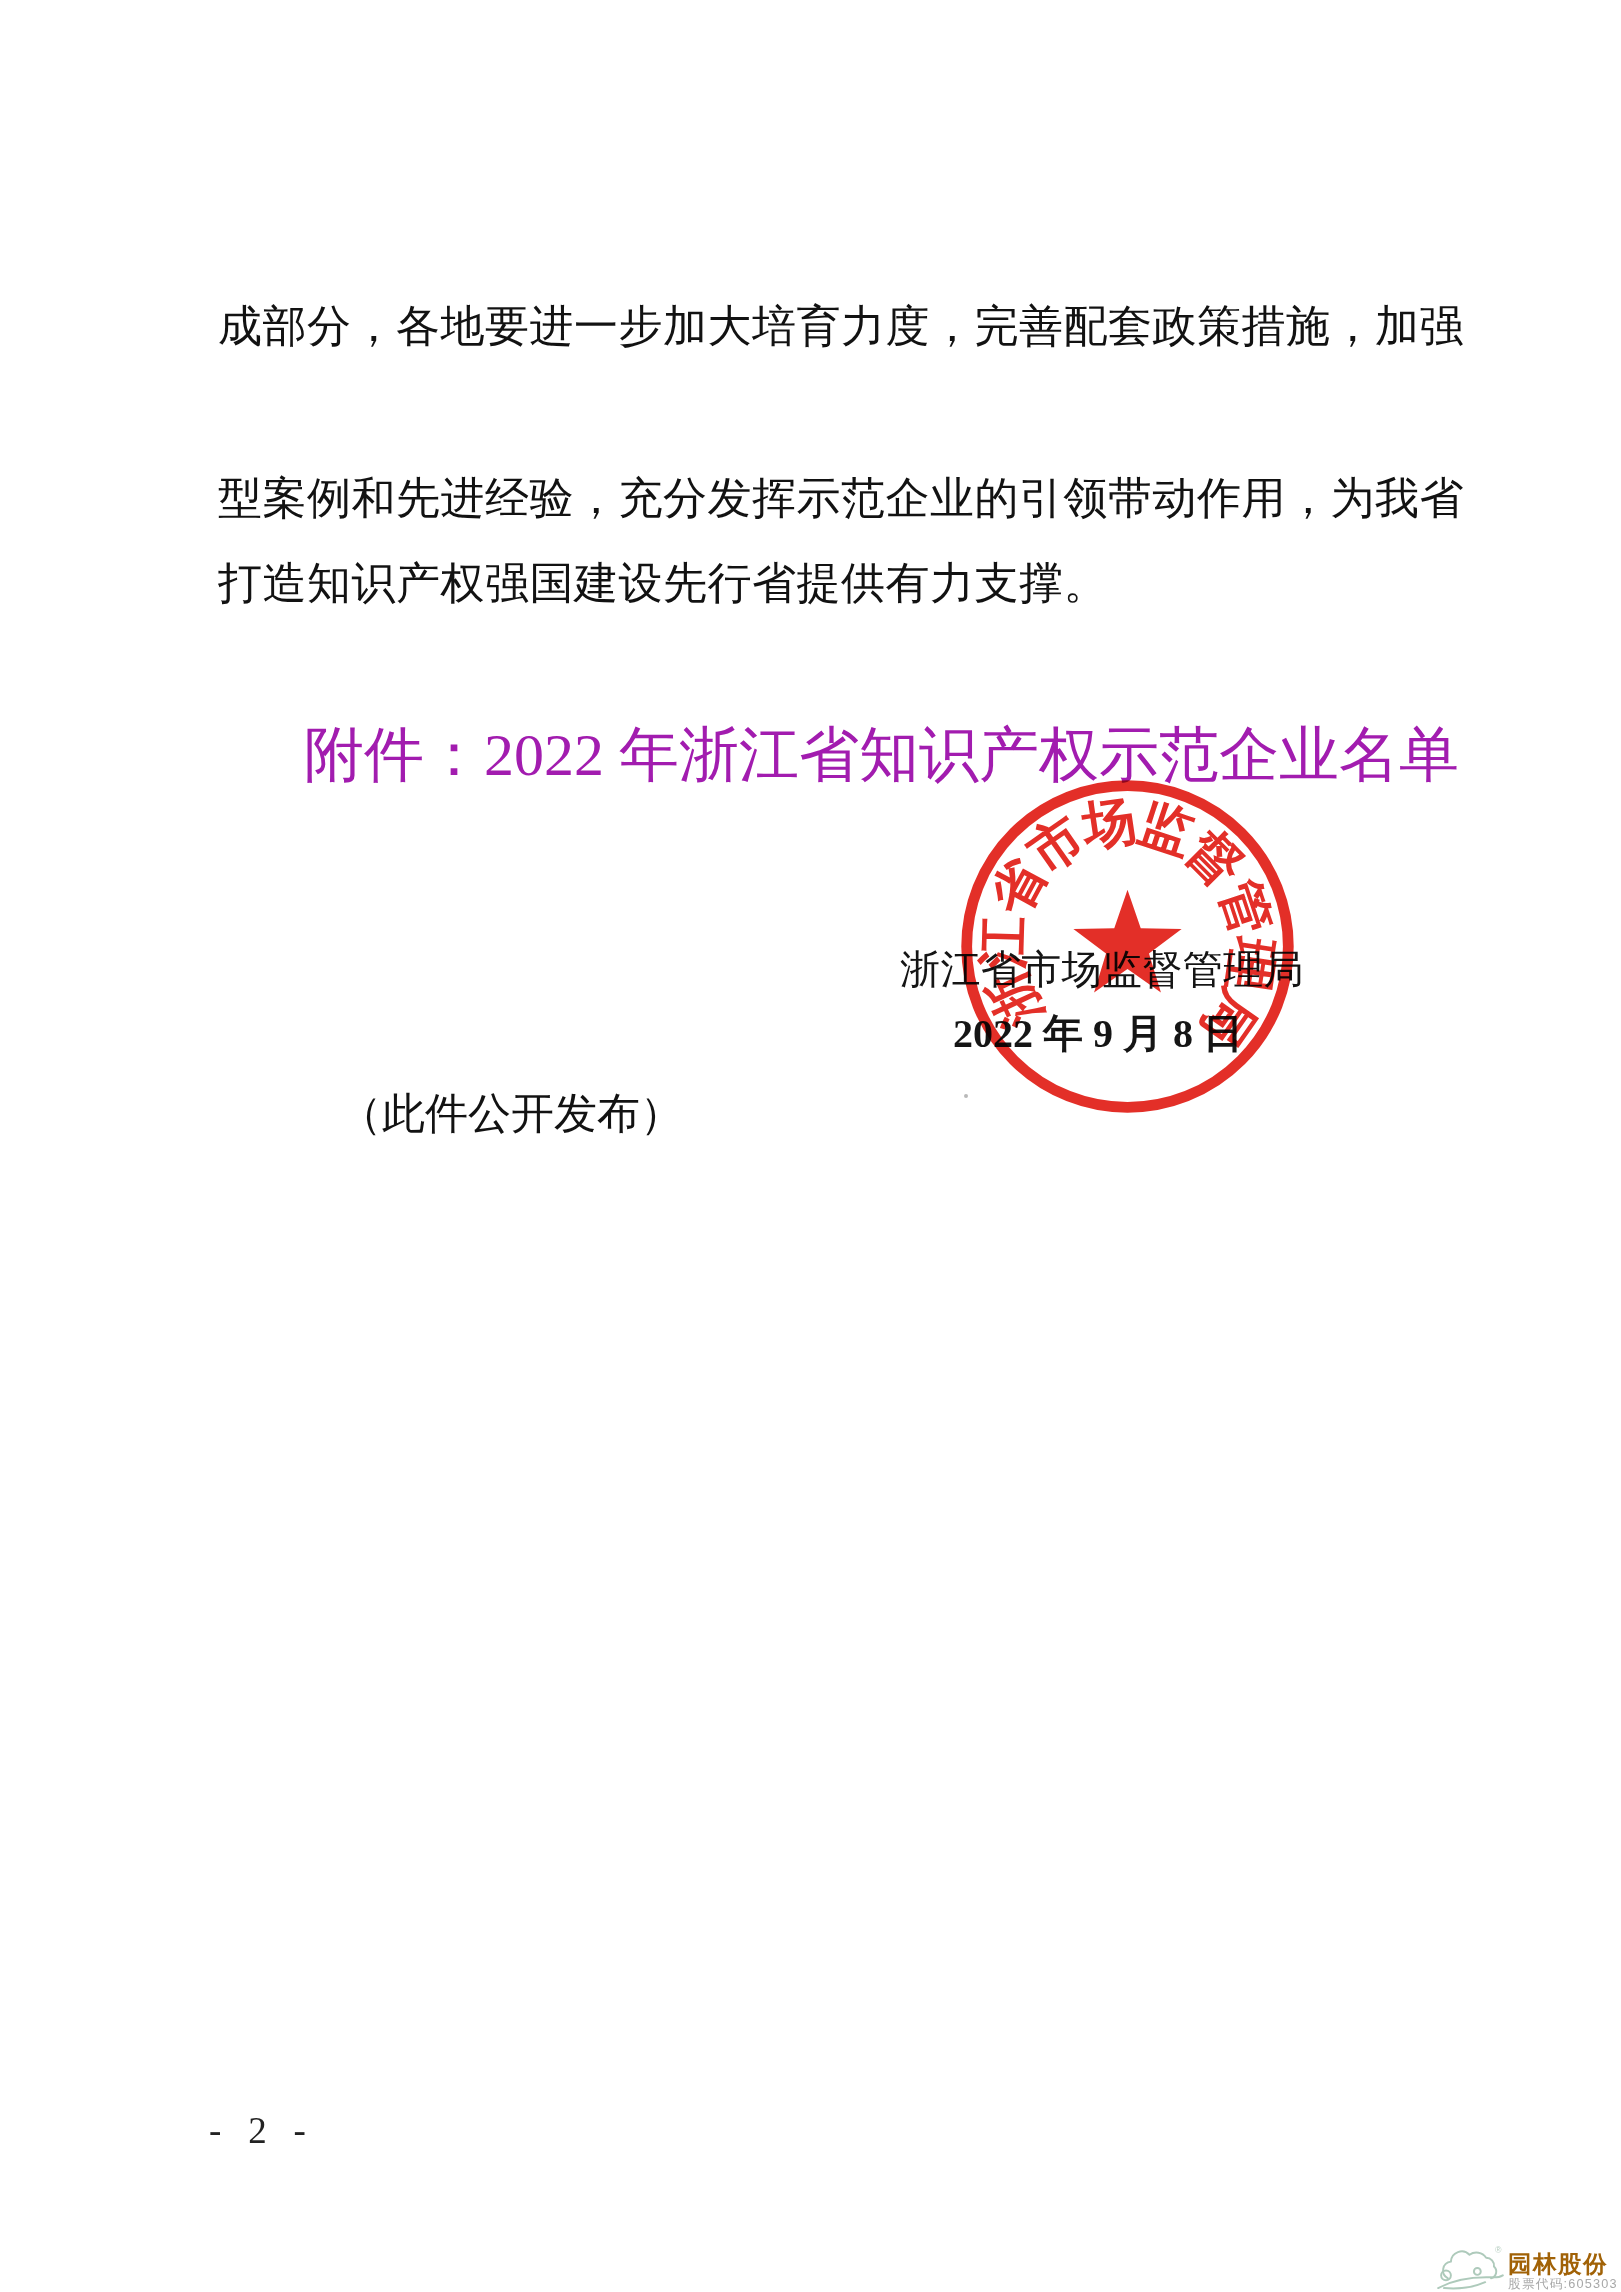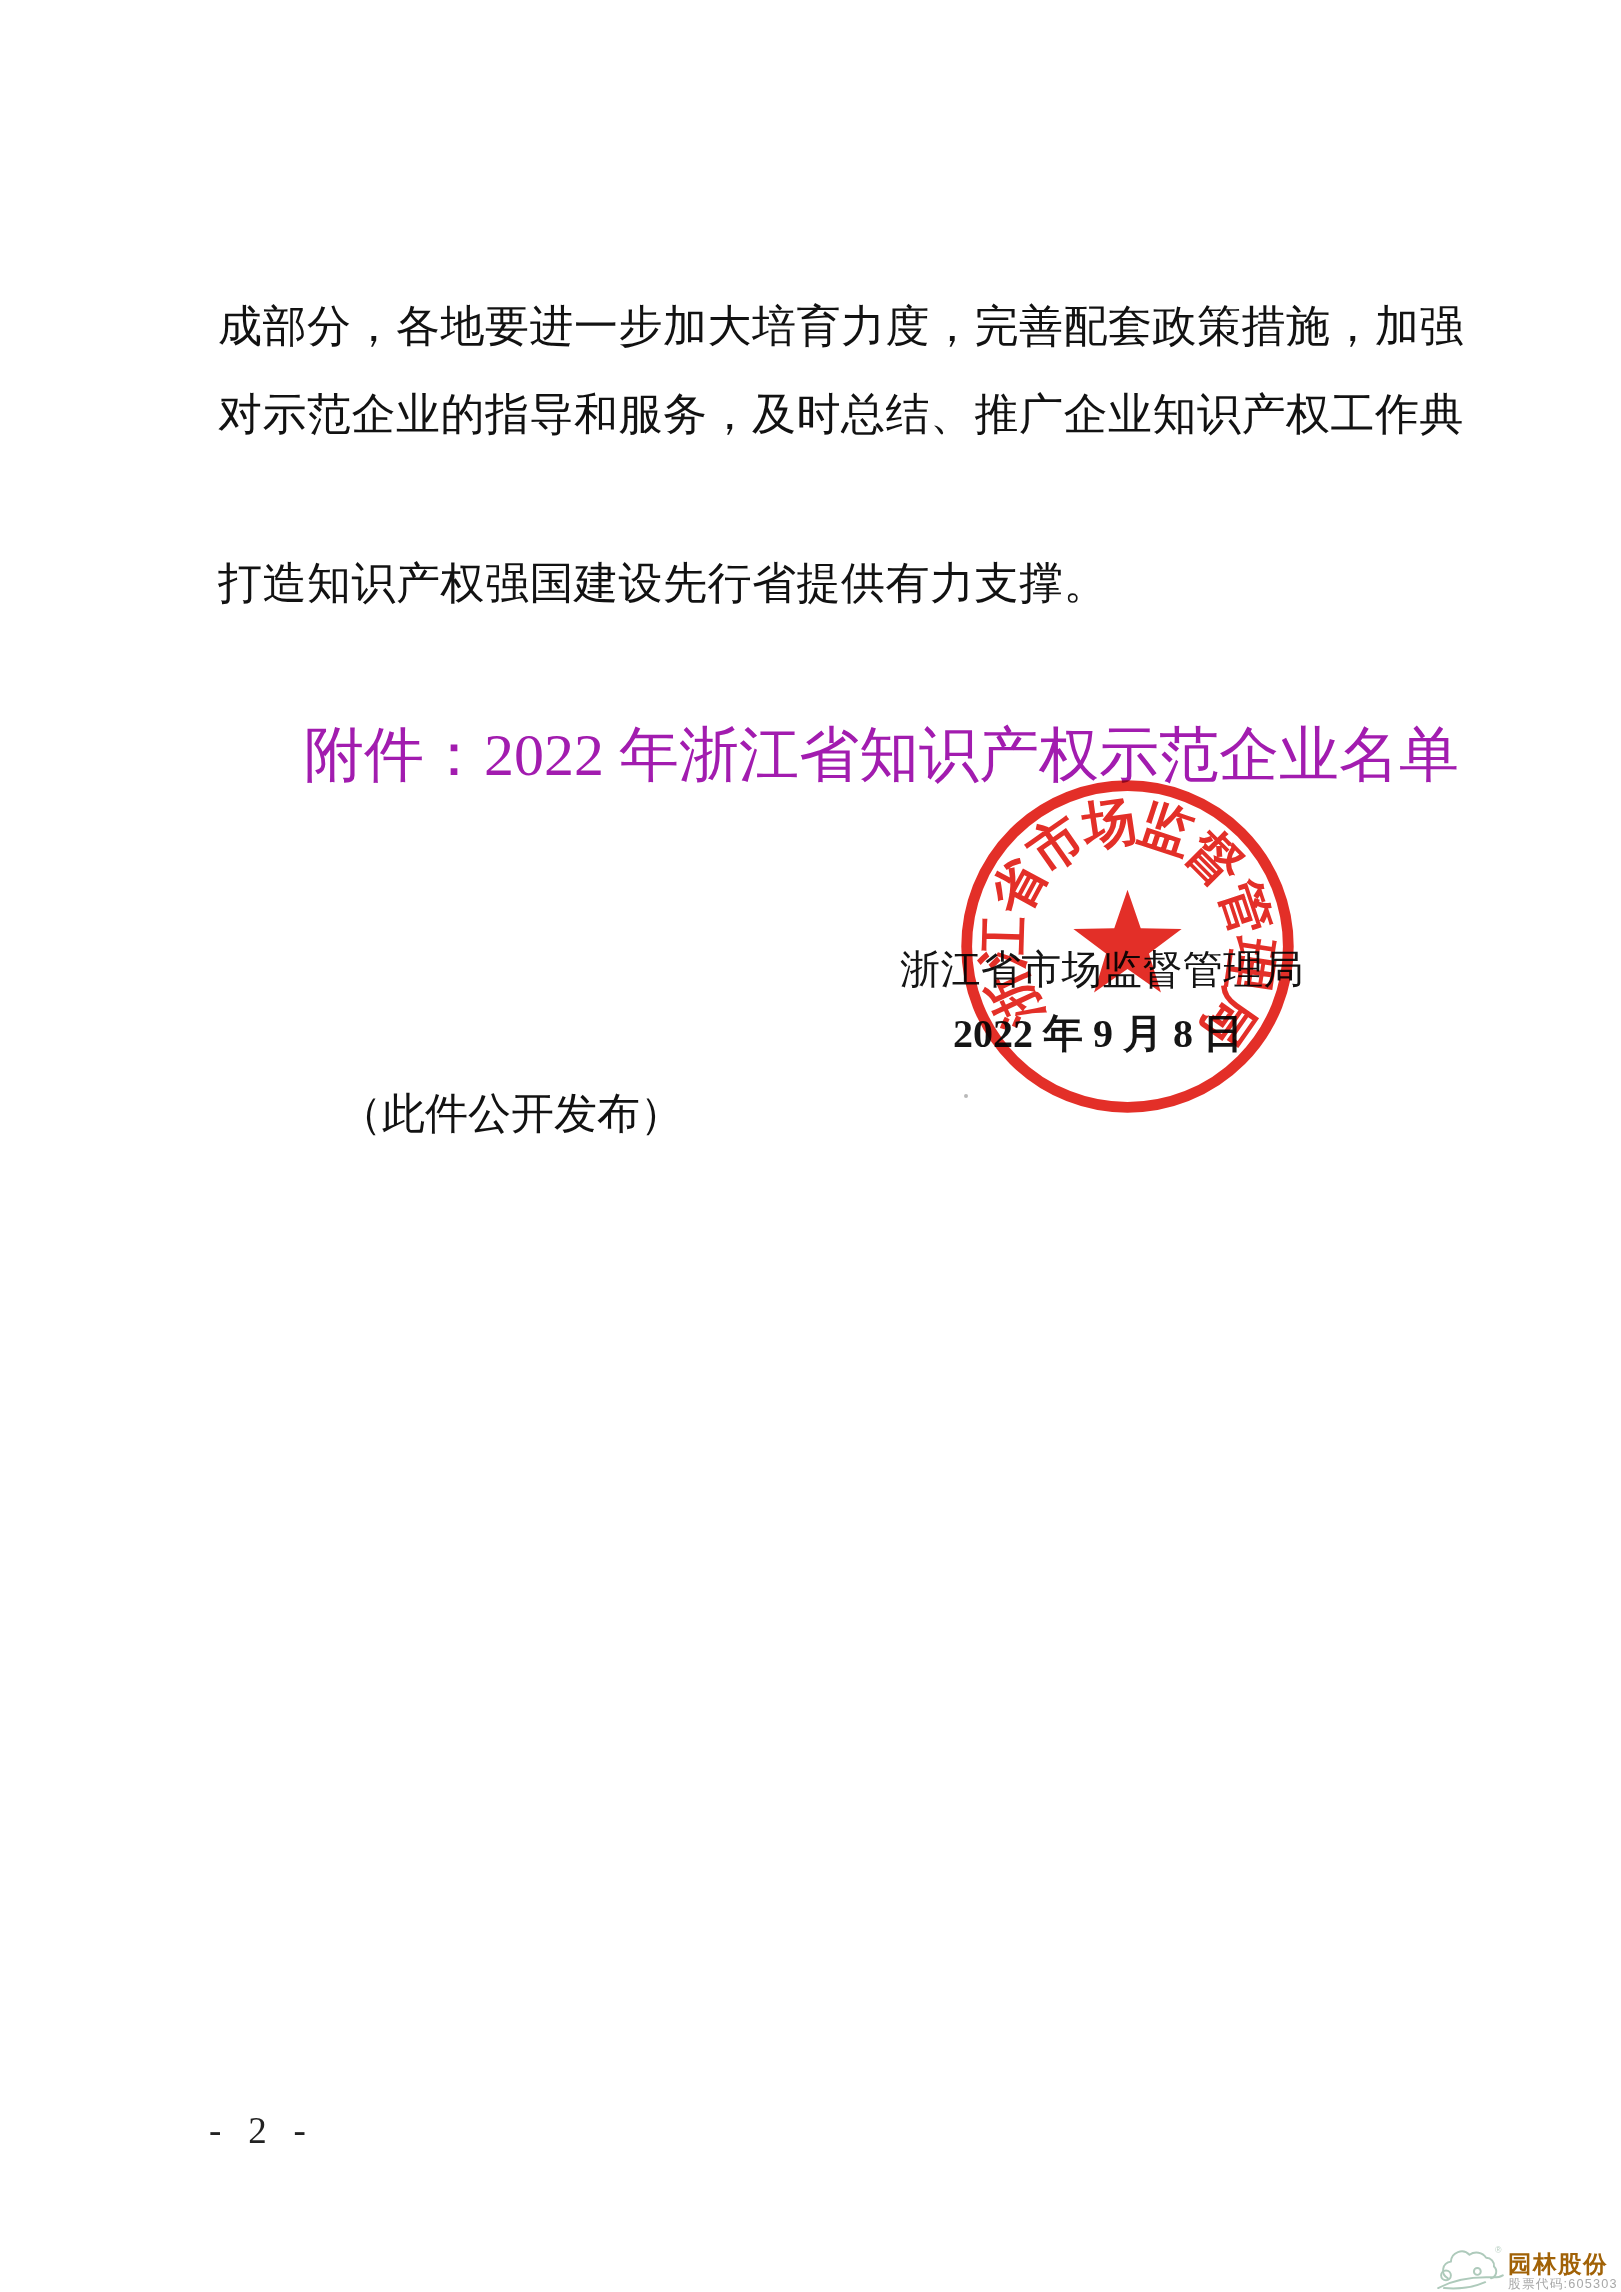--- a/index.html
+++ b/index.html
@@ -114,21 +114,21 @@
     letter-spacing: 1.2px;
     white-space: nowrap;
   }
 </style>
 </head>
 <body>
 
 <div class="page">
 
   <div class="body-line" style="top:305px">成部分，各地要进一步加大培育力度，完善配套政策措施，加强</div>
-  <div class="body-line" style="top:393px">对示范企业的指导和服务，及时总结、推广企业知识产权工作典</div>
+  <div class="body-line" style="top:477px">型案例和先进经验，充分发挥示范企业的引领带动作用，为我省</div>
   <div class="body-line" style="top:562px">打造知识产权强国建设先行省提供有力支撑。</div>
 
   <div class="attachment-line">附件：2022 年浙江省知识产权示范企业名单</div>
 
   <div class="agency-line">浙江省市场监督管理局</div>
   <div class="date-line">2022 年 9 月 8 日</div>
 
   <div class="notice-line">（此件公开发布）</div>
 
   <div class="ink-speck"></div>

